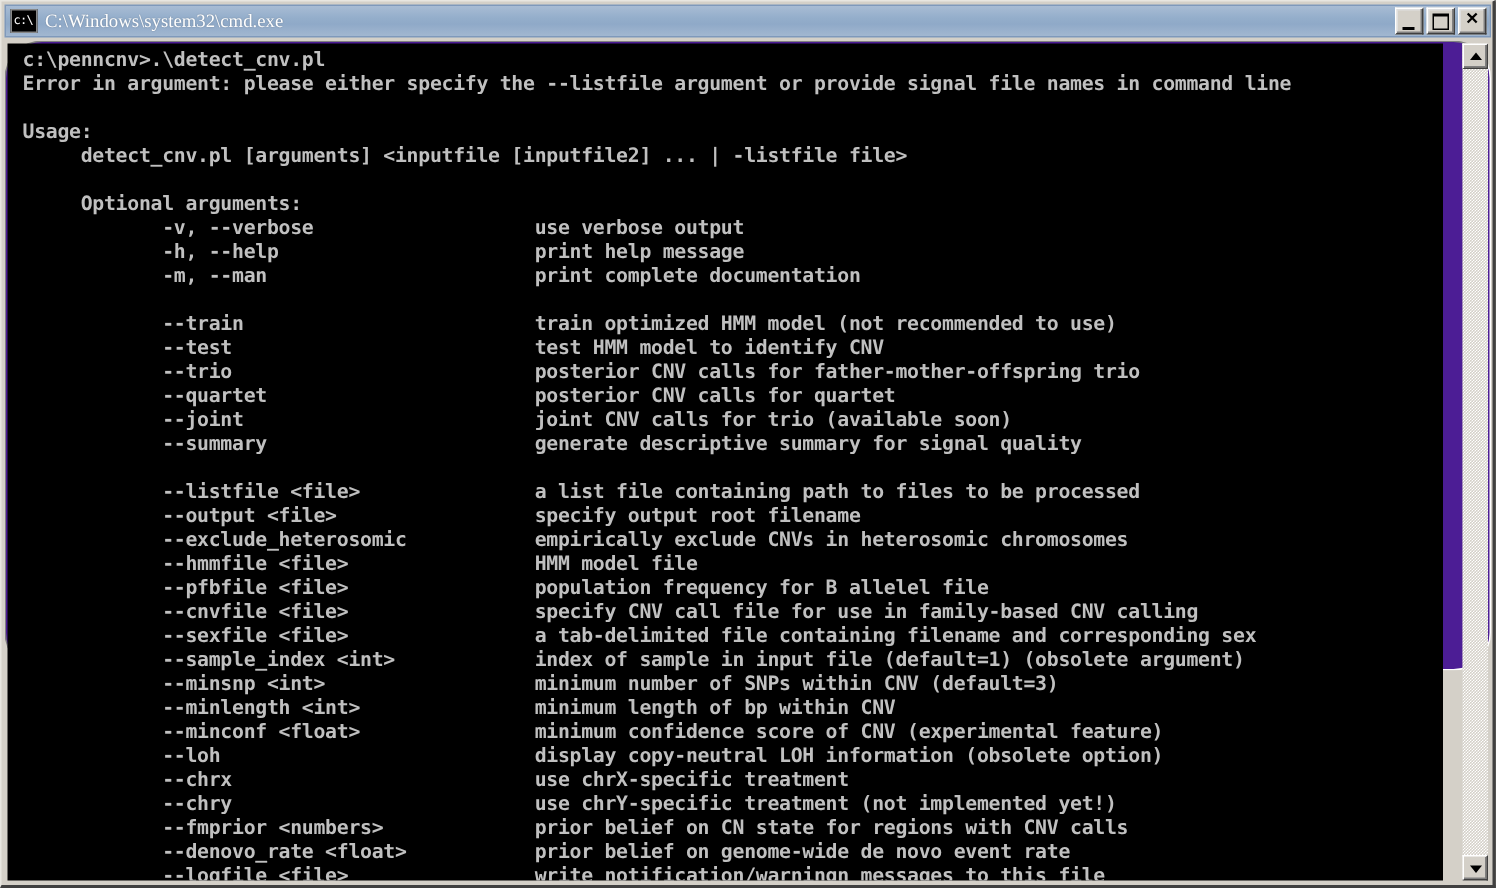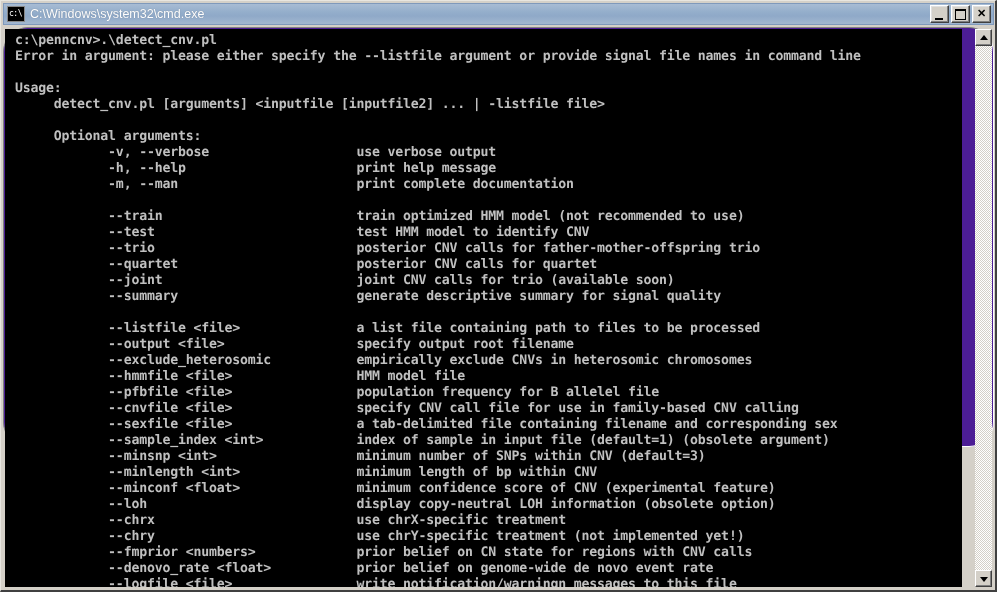--- a/index.html
+++ b/index.html
@@ -55,21 +55,21 @@
     position: absolute;
     left: 1px; top: 0px;
     color: #fff;
     font-size: 8px;
     line-height: 13px;
     font-family: "DejaVu Sans Mono", monospace;
     letter-spacing: -0.5px;
   }
   #title-text {
     flex: 1 1 auto;
-    font-family: Liberation Sans, sans-serif;
+    font-family: Liberation Serif, serif;
     font-size: 12.5px;
     color: #ffffff;
     white-space: nowrap;
     overflow: hidden;
     text-shadow: 0 0 1px rgba(0,0,0,.3);
   }
   .tb-btn-group { display: flex; gap: 2px; flex: 0 0 auto; }
   .tb-btn {
     width: 17px; height: 16px;
     background: #d4d0c8;

